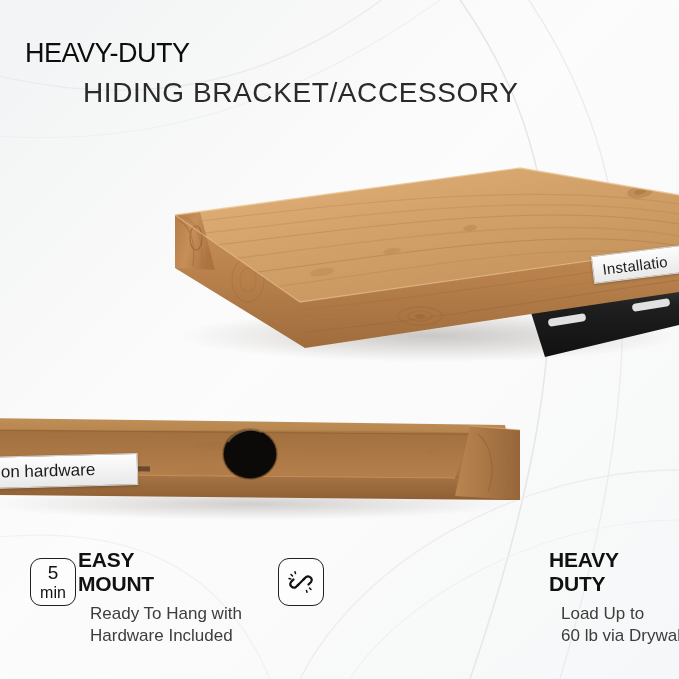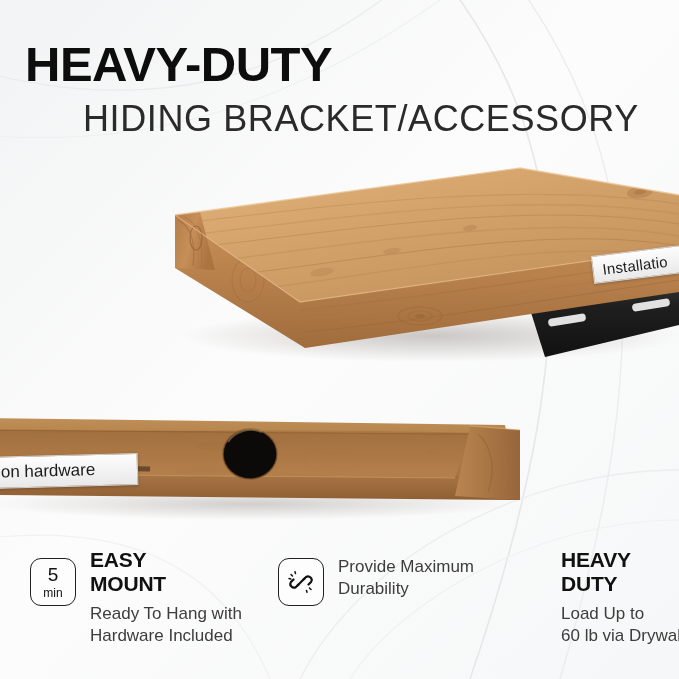--- a/index.html
+++ b/index.html
@@ -10,25 +10,25 @@
   }
   #stage{position:relative;width:679px;height:679px;overflow:hidden;
     background:linear-gradient(145deg,#f4f5f6 0%,#fafafa 28%,#ffffff 55%,#f7f8f9 100%);}
 
   
   .swooshes{position:absolute;inset:0;pointer-events:none;}
 
   
   .headline{position:absolute;left:25px;top:40px;width:640px;}
   .title-main{
-    font-size:49px;font-weight:700;letter-spacing:-0.5px;color:#0d0d0d;
+    font-size:27px;font-weight:400;letter-spacing:-0.5px;color:#0d0d0d;
     line-height:1;margin:0;
   }
   .title-sub{
-    margin:12px 0 0 58px;font-size:36px;font-weight:400;color:#2a2a2a;
+    margin:12px 0 0 58px;font-size:28px;font-weight:400;color:#2a2a2a;
     letter-spacing:0.6px;line-height:1;
   }
 
   
   .photo{position:absolute;}
   #photo-top{left:0;top:120px;width:679px;height:260px;}
   #photo-bottom{left:0;top:400px;width:679px;height:130px;}
 
   
   .label-strip{
@@ -51,23 +51,23 @@
   .f3{flex:0 0 226px;padding-left:8px;}
 
   .fbox{
     position:absolute;left:0;top:10px;width:44px;height:46px;
     border:1.6px solid #202020;border-radius:11px;background:#fdfdfd;
     display:flex;flex-direction:column;align-items:center;justify-content:center;
     line-height:1;
   }
   .f1 .fbox{left:30px;} .f2 .fbox{left:10px;} .f3 .fbox{left:8px;}
   .fbox .big{font-size:19px;font-weight:500;color:#111;}
-  .fbox .small{font-size:12px;font-weight:400;color:#111;margin-top:3px;}
-
-  .ftext{margin-left:60px;}
+  .fbox .small{font-size:16px;font-weight:400;color:#111;margin-top:3px;}
+
+  .ftext{margin-left:48px;}
   .fhead{font-size:21px;font-weight:700;color:#111;line-height:1.12;
     letter-spacing:-0.2px;white-space:pre-line;}
   .fdesc{margin-top:8px;font-size:17px;font-weight:400;color:#3d3d3d;
     line-height:1.28;white-space:pre-line;}
   .f3 .fdesc,.f2 .fdesc{margin-left:0;}
   .fdesc-wrap{margin-left:60px;}
 </style>
 </head>
 <body>
 
@@ -280,24 +280,20 @@
           </g>
           <g stroke="#111" stroke-width="1.5" stroke-linecap="round">
             <path d="M4.5,7 L3,5.5"></path>
               <path d="M7.5,4.5 L7,2.8"></path>
               <path d="M2.8,10 L1,9.6"></path>
             <path d="M21.5,19 L23,20.5"></path>
               <path d="M18.5,21.5 L19,23.2"></path>
           </g>
         </svg>
       </div>
-      <div class="fdesc-wrap">
-        <div class="fdesc">Provide Maximum
-Durability</div>
-      </div>
     </div>
 
     <div class="feature f3">
       <div class="ftext">
         <div class="fhead">HEAVY
 DUTY</div>
       </div>
       <div class="fdesc-wrap">
         <div class="fdesc">Load Up to
 60 lb via Drywall</div>

